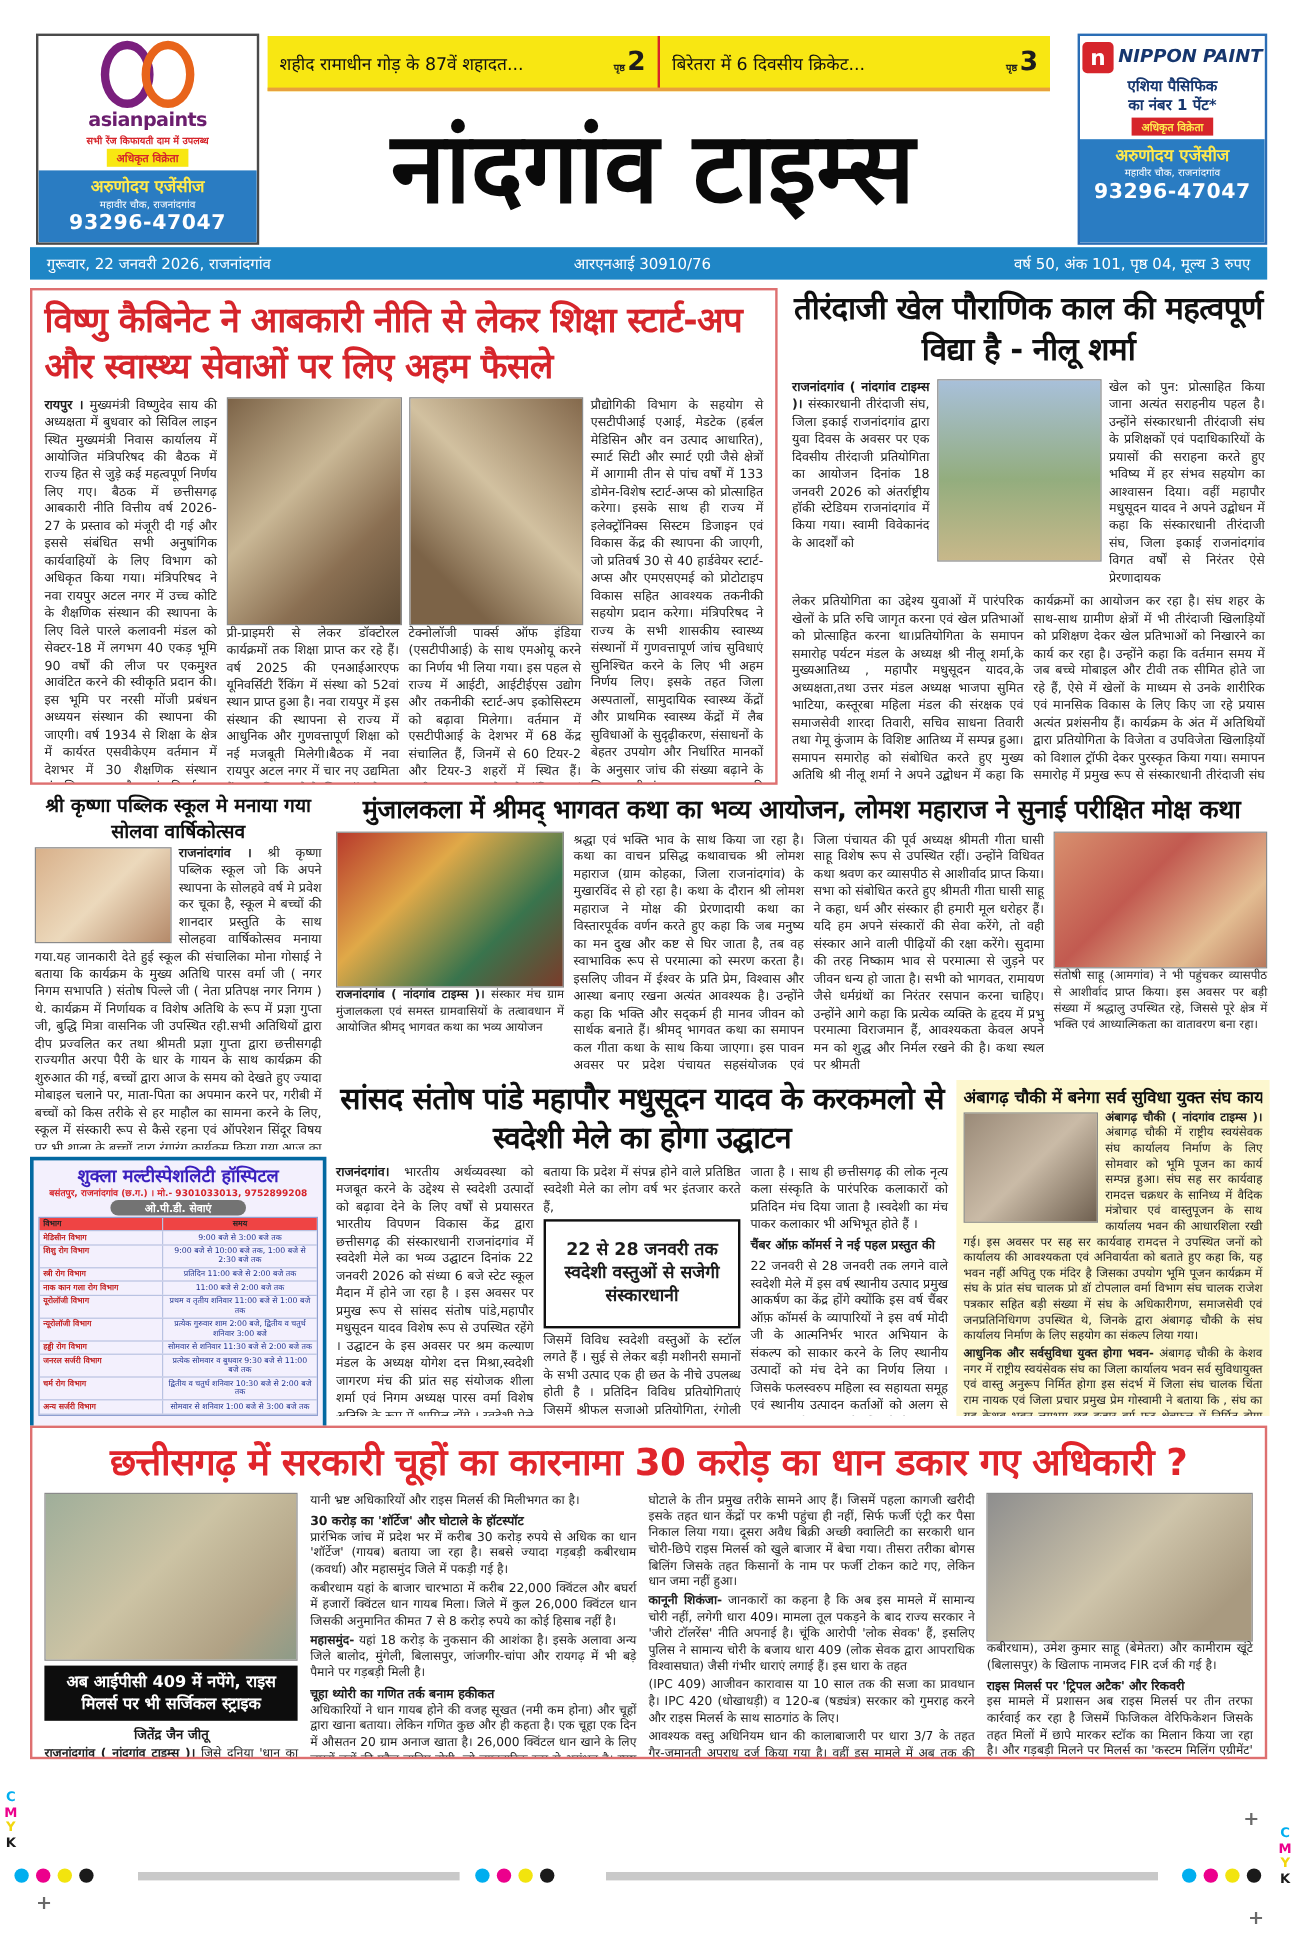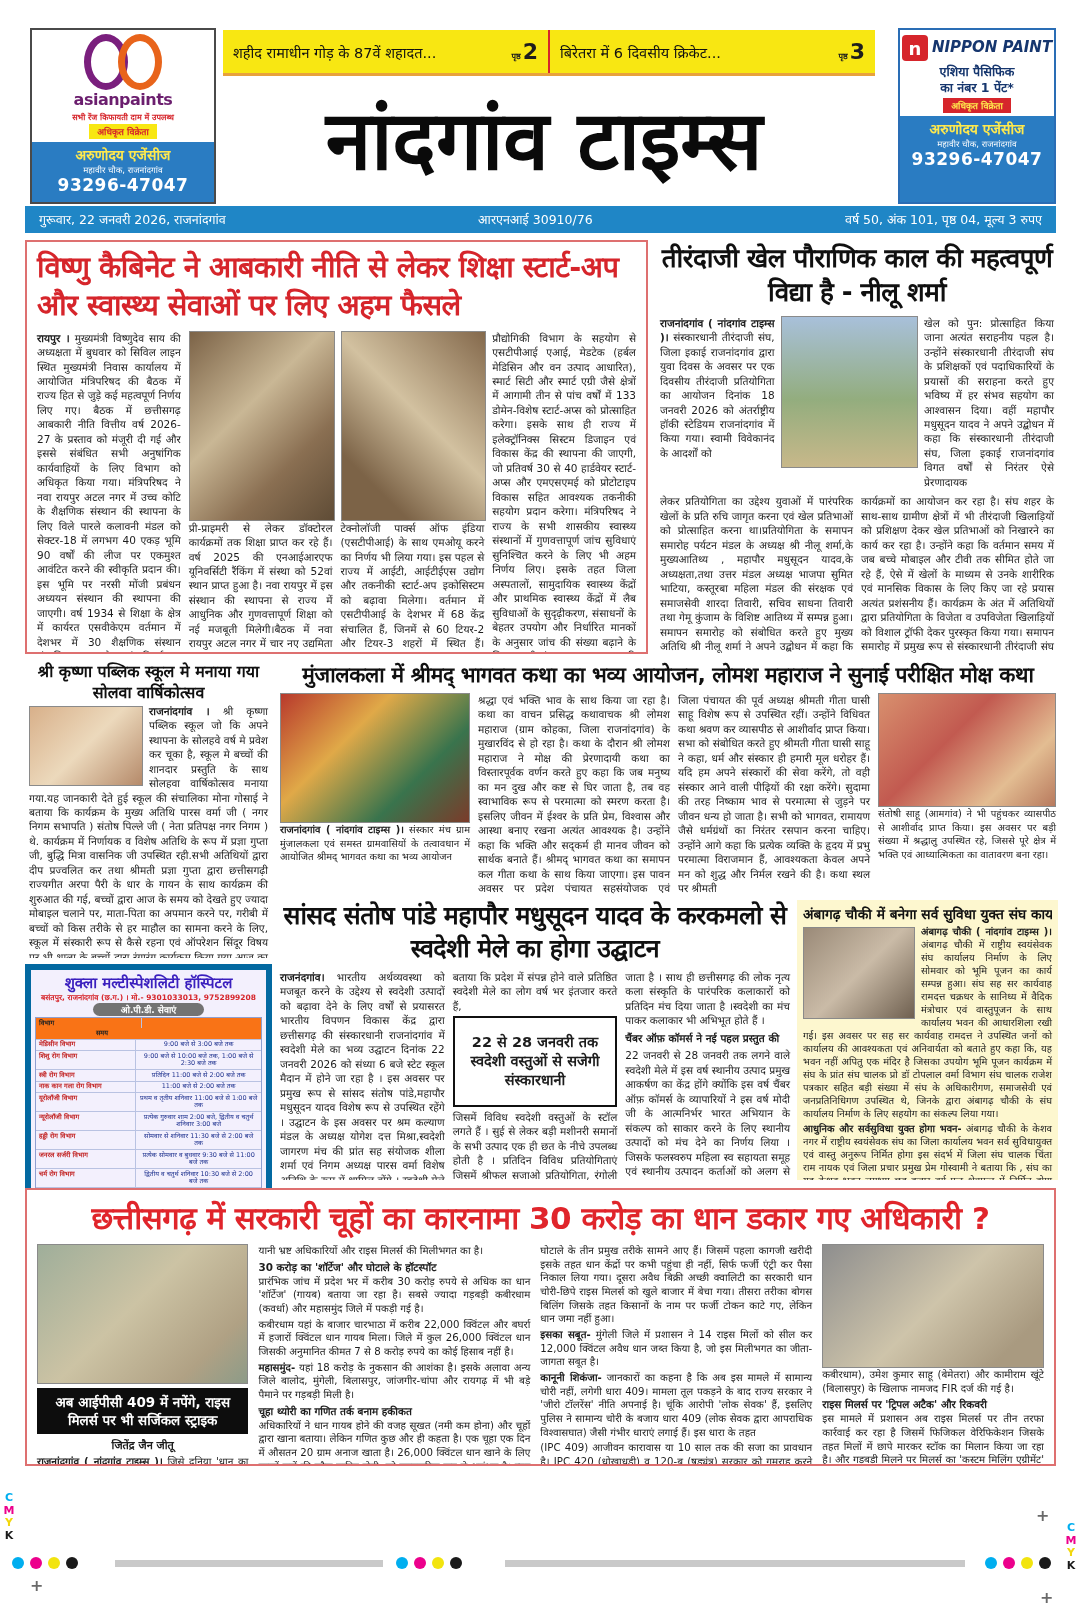--- a/index.html
+++ b/index.html
@@ -78,29 +78,29 @@
   .sw-cols{display:flex;gap:8px;margin-top:5px;}
   .sw-cols>div{flex:1;min-width:0;}
   .boxed-sub{border:2px solid #101010;font-size:14.5px;font-weight:800;text-align:center;
              padding:15px 4px;margin:3px 0;line-height:1.3;}
   .art-ambagarh{left:797px;top:900px;width:261px;height:280px;background:#fdf7cf;padding:4px 6px;}
   .hl-am{font-size:13.8px;font-weight:800;text-align:center;white-space:nowrap;overflow:hidden;color:#101010;}
   .ph-bhoomi{float:left;width:110px;height:90px;margin:2px 6px 2px 0;border:1px solid #8a8a8a;
              background:linear-gradient(135deg,#9a8a78 0%,#cabba7 50%,#6f6050 100%);}
   .am-p{font-size:9.8px;line-height:1.33;text-align:justify;margin:2px 0;}
   
-  .ad-hospital{left:25px;top:964px;width:247px;height:238px;border:6px solid #0369a1;background:#f3f0fd;
+  .ad-hospital{left:25px;top:964px;width:247px;height:238px;border:3px solid #0369a1;background:#f3f0fd;
                overflow:hidden;padding:2px 4px;}
   .hosp-name{color:#3a1fbe;font-weight:800;font-size:15px;text-align:center;}
   .hosp-addr{color:#d6252b;font-size:7.5px;font-weight:bold;text-align:center;}
   .hosp-opd{background:#737373;color:#fff;font-size:9px;font-weight:bold;text-align:center;
             border-radius:8px;width:45%;margin:1px auto;padding:0 4px;}
   .hosp-table{border:1px solid #8f9fd0;font-size:6.5px;line-height:1.15;}
   .hosp-tr{display:flex;border-top:1px solid #b9c2e2;}
-  .hosp-tr.hd{font-weight:bold;background:#f97316;border-top:none;color:#222;flex-direction:column;}
+  .hosp-tr.hd{font-weight:bold;background:#ef4444;border-top:none;color:#222;}
   .hosp-td1{width:44%;color:#c22222;font-weight:bold;padding:1.5px 3px;border-right:1px solid #b9c2e2;}
   .hosp-td2{width:56%;color:#20338f;padding:1.5px 3px;text-align:center;}
   
   .art-rats{left:25px;top:1188px;width:1031px;height:278px;border:2px solid #de7070;padding:6px 10px;}
   .hl-rats{color:#e0252b;font-weight:800;font-size:31px;text-align:center;white-space:nowrap;letter-spacing:-0.5px;}
   .rats-cols{display:flex;gap:10px;margin-top:6px;}
   .rats-c1{width:21%;flex:none;}
   .rats-c2{width:27%;flex:none;}
   .rats-c3{width:27%;flex:none;}
   .rats-c4{flex:1;min-width:0;}
@@ -358,22 +358,20 @@
         <p class="rp">कबीरधाम यहां के बाजार चारभाठा में करीब 22,000 क्विंटल और बघर्रा में हजारों क्विंटल धान गायब मिला। जिले में कुल 26,000 क्विंटल धान जिसकी अनुमानित कीमत 7 से 8 करोड़ रुपये का कोई हिसाब नहीं है।</p>
         <p class="rp"><span class="dl">महासमुंद-</span>
           <span>यहां 18 करोड़ के नुकसान की आशंका है। इसके अलावा अन्य जिले बालोद, मुंगेली, बिलासपुर, जांजगीर-चांपा और रायगढ़ में भी बड़े पैमाने पर गड़बड़ी मिली है।</span></p>
         <p class="rh">चूहा थ्योरी का गणित तर्क बनाम हकीकत</p>
         <p class="rp">अधिकारियों ने धान गायब होने की वजह सूखत (नमी कम होना) और चूहों द्वारा खाना बताया। लेकिन गणित कुछ और ही कहता है। एक चूहा एक दिन में औसतन 20 ग्राम अनाज खाता है। 26,000 क्विंटल धान खाने के लिए लाखों चूहों की फौज चाहिए होगी, जो व्यावहारिक रूप से असंभव है। स्पष्ट है कि यह प्राकृतिक आपदा नहीं, बल्कि एक सुनियोजित प्रशासनिक भ्रष्टाचार है।</p>
         <p class="rh">कैसे हुआ खेल...... ?</p>
         <p class="rp">जांच में पता चला है कि धान चूहों के पेट में नहीं, बल्कि राइस मिलर्स के गोदामों में गया है। इस मामले में जांच कर्ताओं का कहना है की</p>
       </div>
       <div class="rats-c3">
         <p class="rp">घोटाले के तीन प्रमुख तरीके सामने आए हैं। जिसमें पहला कागजी खरीदी इसके तहत धान केंद्रों पर कभी पहुंचा ही नहीं, सिर्फ फर्जी एंट्री कर पैसा निकाल लिया गया। दूसरा अवैध बिक्री अच्छी क्वालिटी का सरकारी धान चोरी-छिपे राइस मिलर्स को खुले बाजार में बेचा गया। तीसरा तरीका बोगस बिलिंग जिसके तहत किसानों के नाम पर फर्जी टोकन काटे गए, लेकिन धान जमा नहीं हुआ।</p>
-        <p class="rp"><span class="dl">इसका सबूत-</span>
-          <span>मुंगेली जिले में प्रशासन ने 14 राइस मिलों को सील कर 12,000 क्विंटल अवैध धान जब्त किया है, जो इस मिलीभगत का जीता-जागता सबूत है।</span></p>
         <p class="rp"><span class="dl">कानूनी शिकंजा-</span>
           <span>जानकारों का कहना है कि अब इस मामले में सामान्य चोरी नहीं, लगेगी धारा 409। मामला तूल पकड़ने के बाद राज्य सरकार ने 'जीरो टॉलरेंस' नीति अपनाई है। चूंकि आरोपी 'लोक सेवक' हैं, इसलिए पुलिस ने सामान्य चोरी के बजाय धारा 409 (लोक सेवक द्वारा आपराधिक विश्वासघात) जैसी गंभीर धाराएं लगाई हैं। इस धारा के तहत</span></p>
         <p class="rp">(IPC 409) आजीवन कारावास या 10 साल तक की सजा का प्रावधान है। IPC 420 (धोखाधड़ी) व 120-ब (षड्यंत्र) सरकार को गुमराह करने और राइस मिलर्स के साथ साठगांठ के लिए।</p>
         <p class="rp">आवश्यक वस्तु अधिनियम धान की कालाबाजारी पर धारा 3/7 के तहत गैर-जमानती अपराध दर्ज किया गया है। वहीं इस मामले में अब तक की बड़ी कार्रवाई निलंबन और FIR हुआ है। जिसके चलते प्रदेश भर के 12 जिलों में 31 अधिकारियों और कर्मचारियों (प्रबंधक/प्रभारी) को सस्पेंड किया जा चुका है। जिसमें अनिल बाजपेई (प्रबंधक, कुकदुर,</p>
       </div>
       <div class="rats-c4">
         <div class="ph-rat"></div>
         <p class="rp">कबीरधाम), उमेश कुमार साहू (बेमेतरा) और कामीराम खूंटे (बिलासपुर) के खिलाफ नामजद FIR दर्ज की गई है।</p>
         <p class="rh">राइस मिलर्स पर 'ट्रिपल अटैक' और रिकवरी</p>
         <p class="rp">इस मामले में प्रशासन अब राइस मिलर्स पर तीन तरफा कार्रवाई कर रहा है जिसमें फिजिकल वेरिफिकेशन जिसके तहत मिलों में छापे मारकर स्टॉक का मिलान किया जा रहा है। और गड़बड़ी मिलने पर मिलर्स का 'कस्टम मिलिंग एग्रीमेंट' रद्द किया जा रहा है। वहीं गायब धान की कीमत समर्थन मूल्य के बजाय बाजार भाव पर अधिकारियों और मिलर्स से वसूली जाएगी। पैसा न देने पर उनकी निजी संपत्ति कुर्क की जाएगी। सरकार की हालिया सख्ती और धारा 409 का प्रयोग यह संकेत देता है कि अब लीपापोती नहीं चलेगी। जिसे अधिकारी 'चूहों की दावत' बता रहे थे, वह असल में उनकी अपनी दावत थी, जिसका बिल अब उन्हें जेल जाकर और अपनी संपत्ति बेचकर चुकाना होगा।</p>

